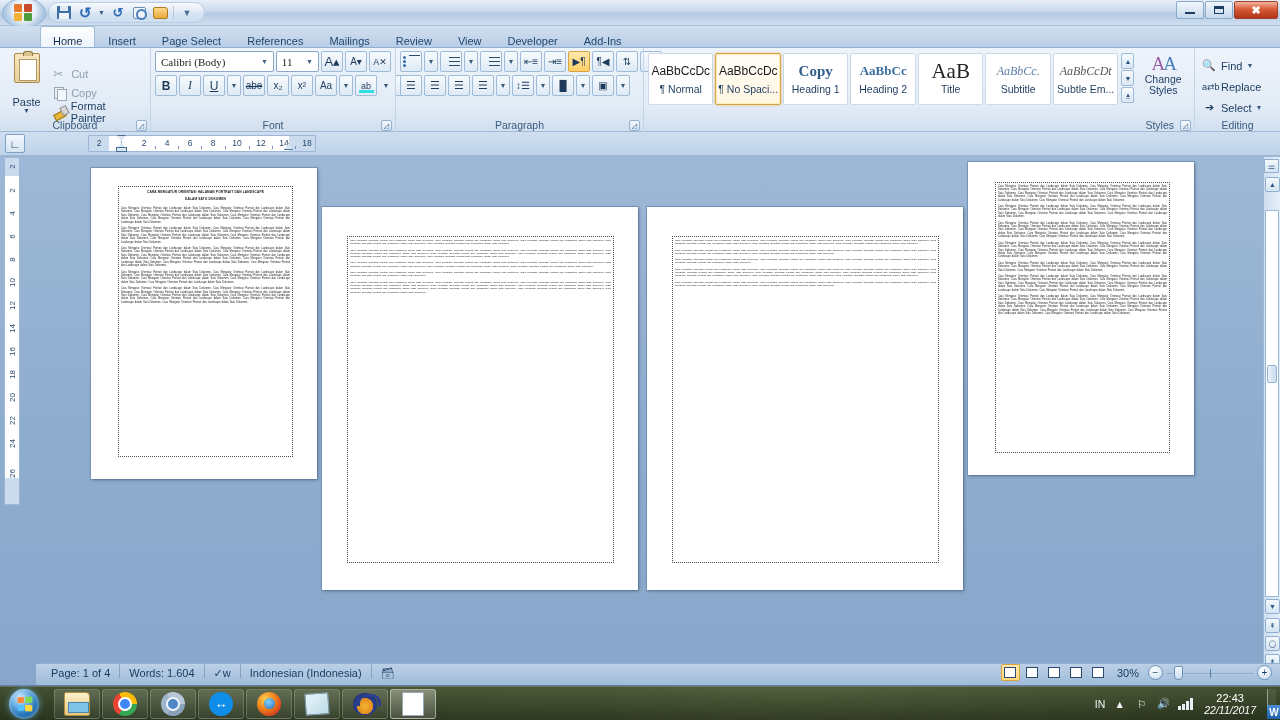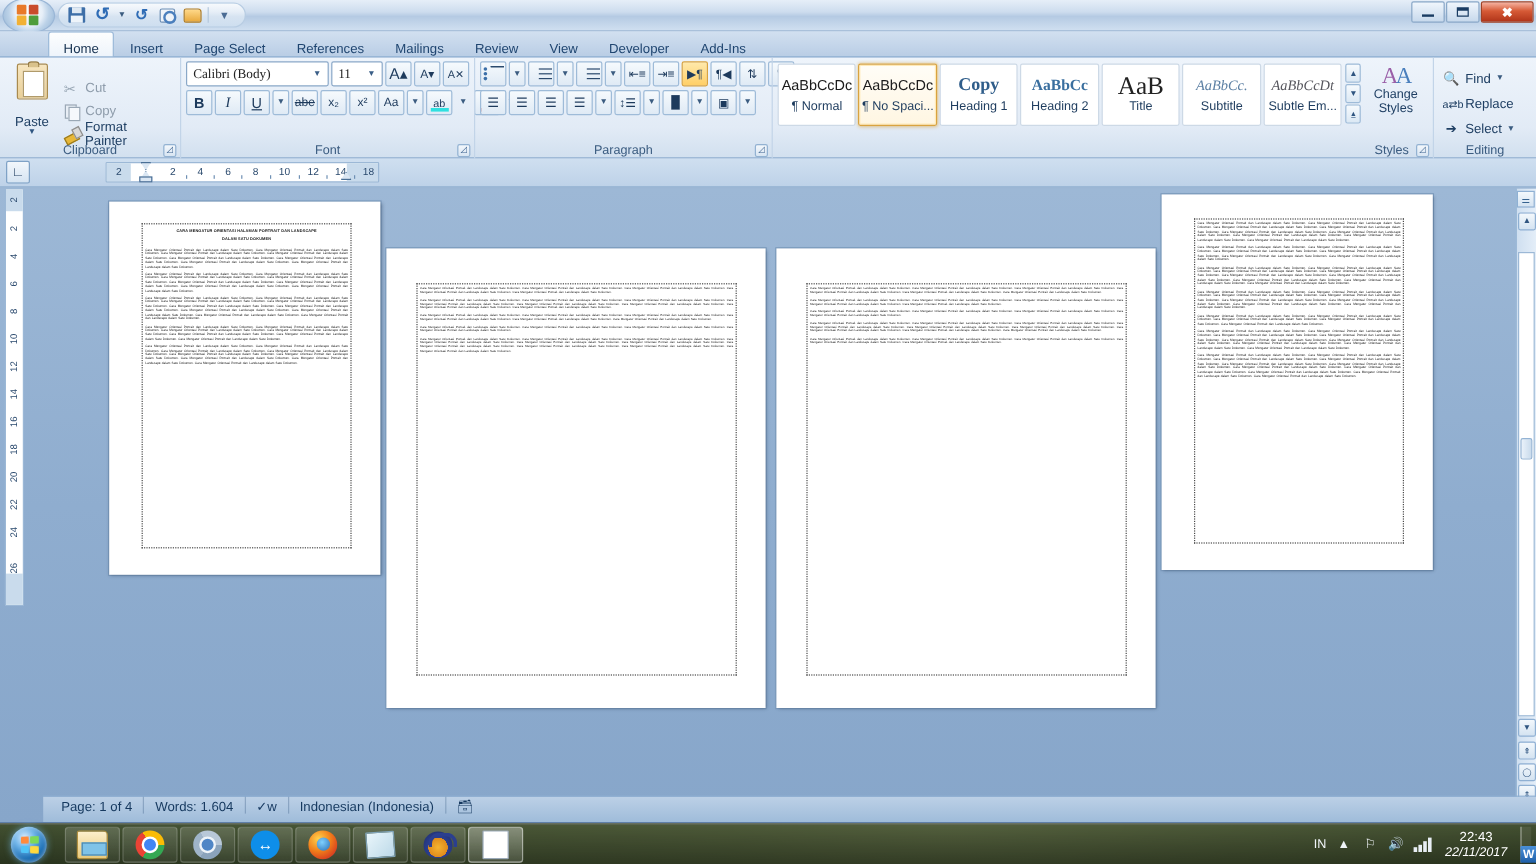--- a/index.html
+++ b/index.html
@@ -810,20 +810,45 @@
     <div class="sb-item">
       <span class="spell-ico" style="color:#1a3c63;">✓w</span>
     </div>
     <div class="sb-sep"></div>
     <div class="sb-item">Indonesian (Indonesia)</div>
     <div class="sb-sep"></div>
     <div class="sb-item">
       <span style="font-size:11px;">🗃</span>
     </div>
 
+    <div class="sb-right">
+      <div class="viewbtn active">
+          <span class="vb-inner"></span>
+        </div>
+      <div class="viewbtn">
+          <span class="vb-inner"></span>
+        </div>
+      <div class="viewbtn">
+          <span class="vb-inner"></span>
+        </div>
+      <div class="viewbtn">
+          <span class="vb-inner"></span>
+        </div>
+      <div class="viewbtn">
+          <span class="vb-inner"></span>
+        </div>
+      <div class="zoom-pct">30%</div>
+      <div class="zoom-circ">−</div>
+      <div class="zoom-track">
+        <div class="zoom-line"></div>
+          <div class="zoom-mid"></div>
+        <div class="zoom-thumb"></div>
+      </div>
+      <div class="zoom-circ">+</div>
+    </div>
   </div>
 </div>
 
 <div id="taskbar">
   <div class="startbtn">
     <div class="orb2">
       <span class="flag">
           <i></i>
           <i></i>
           <i></i>

